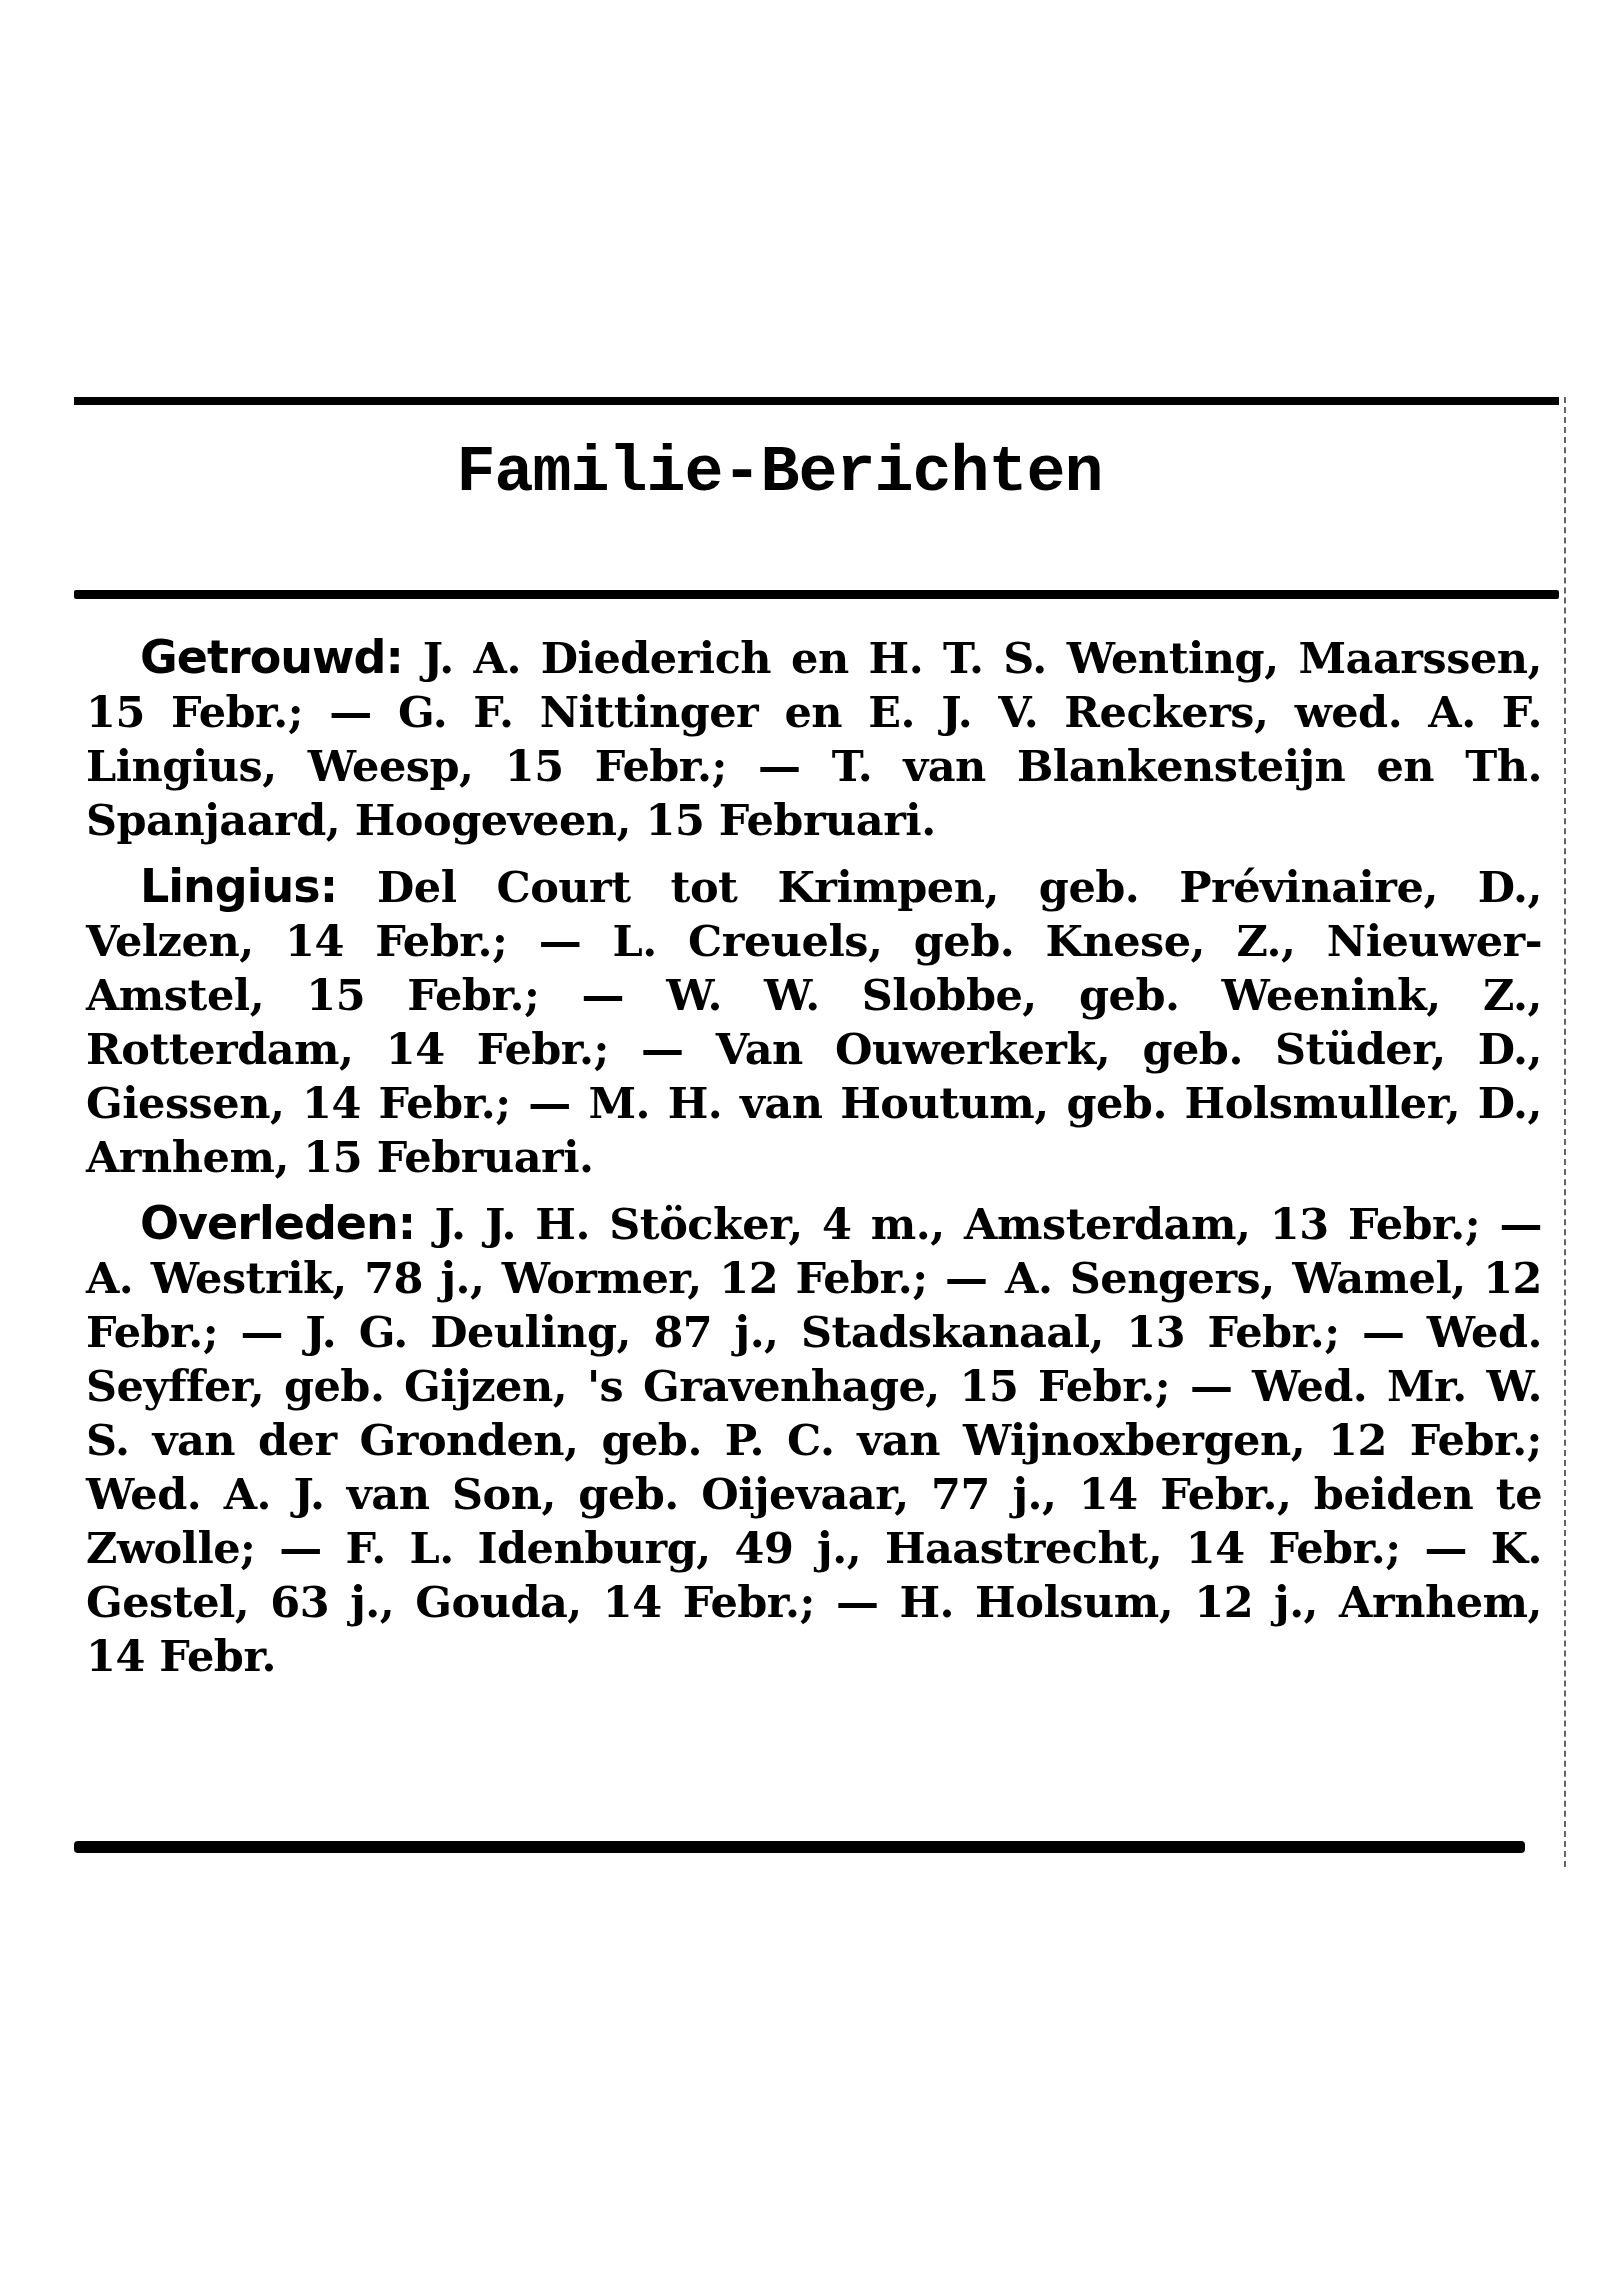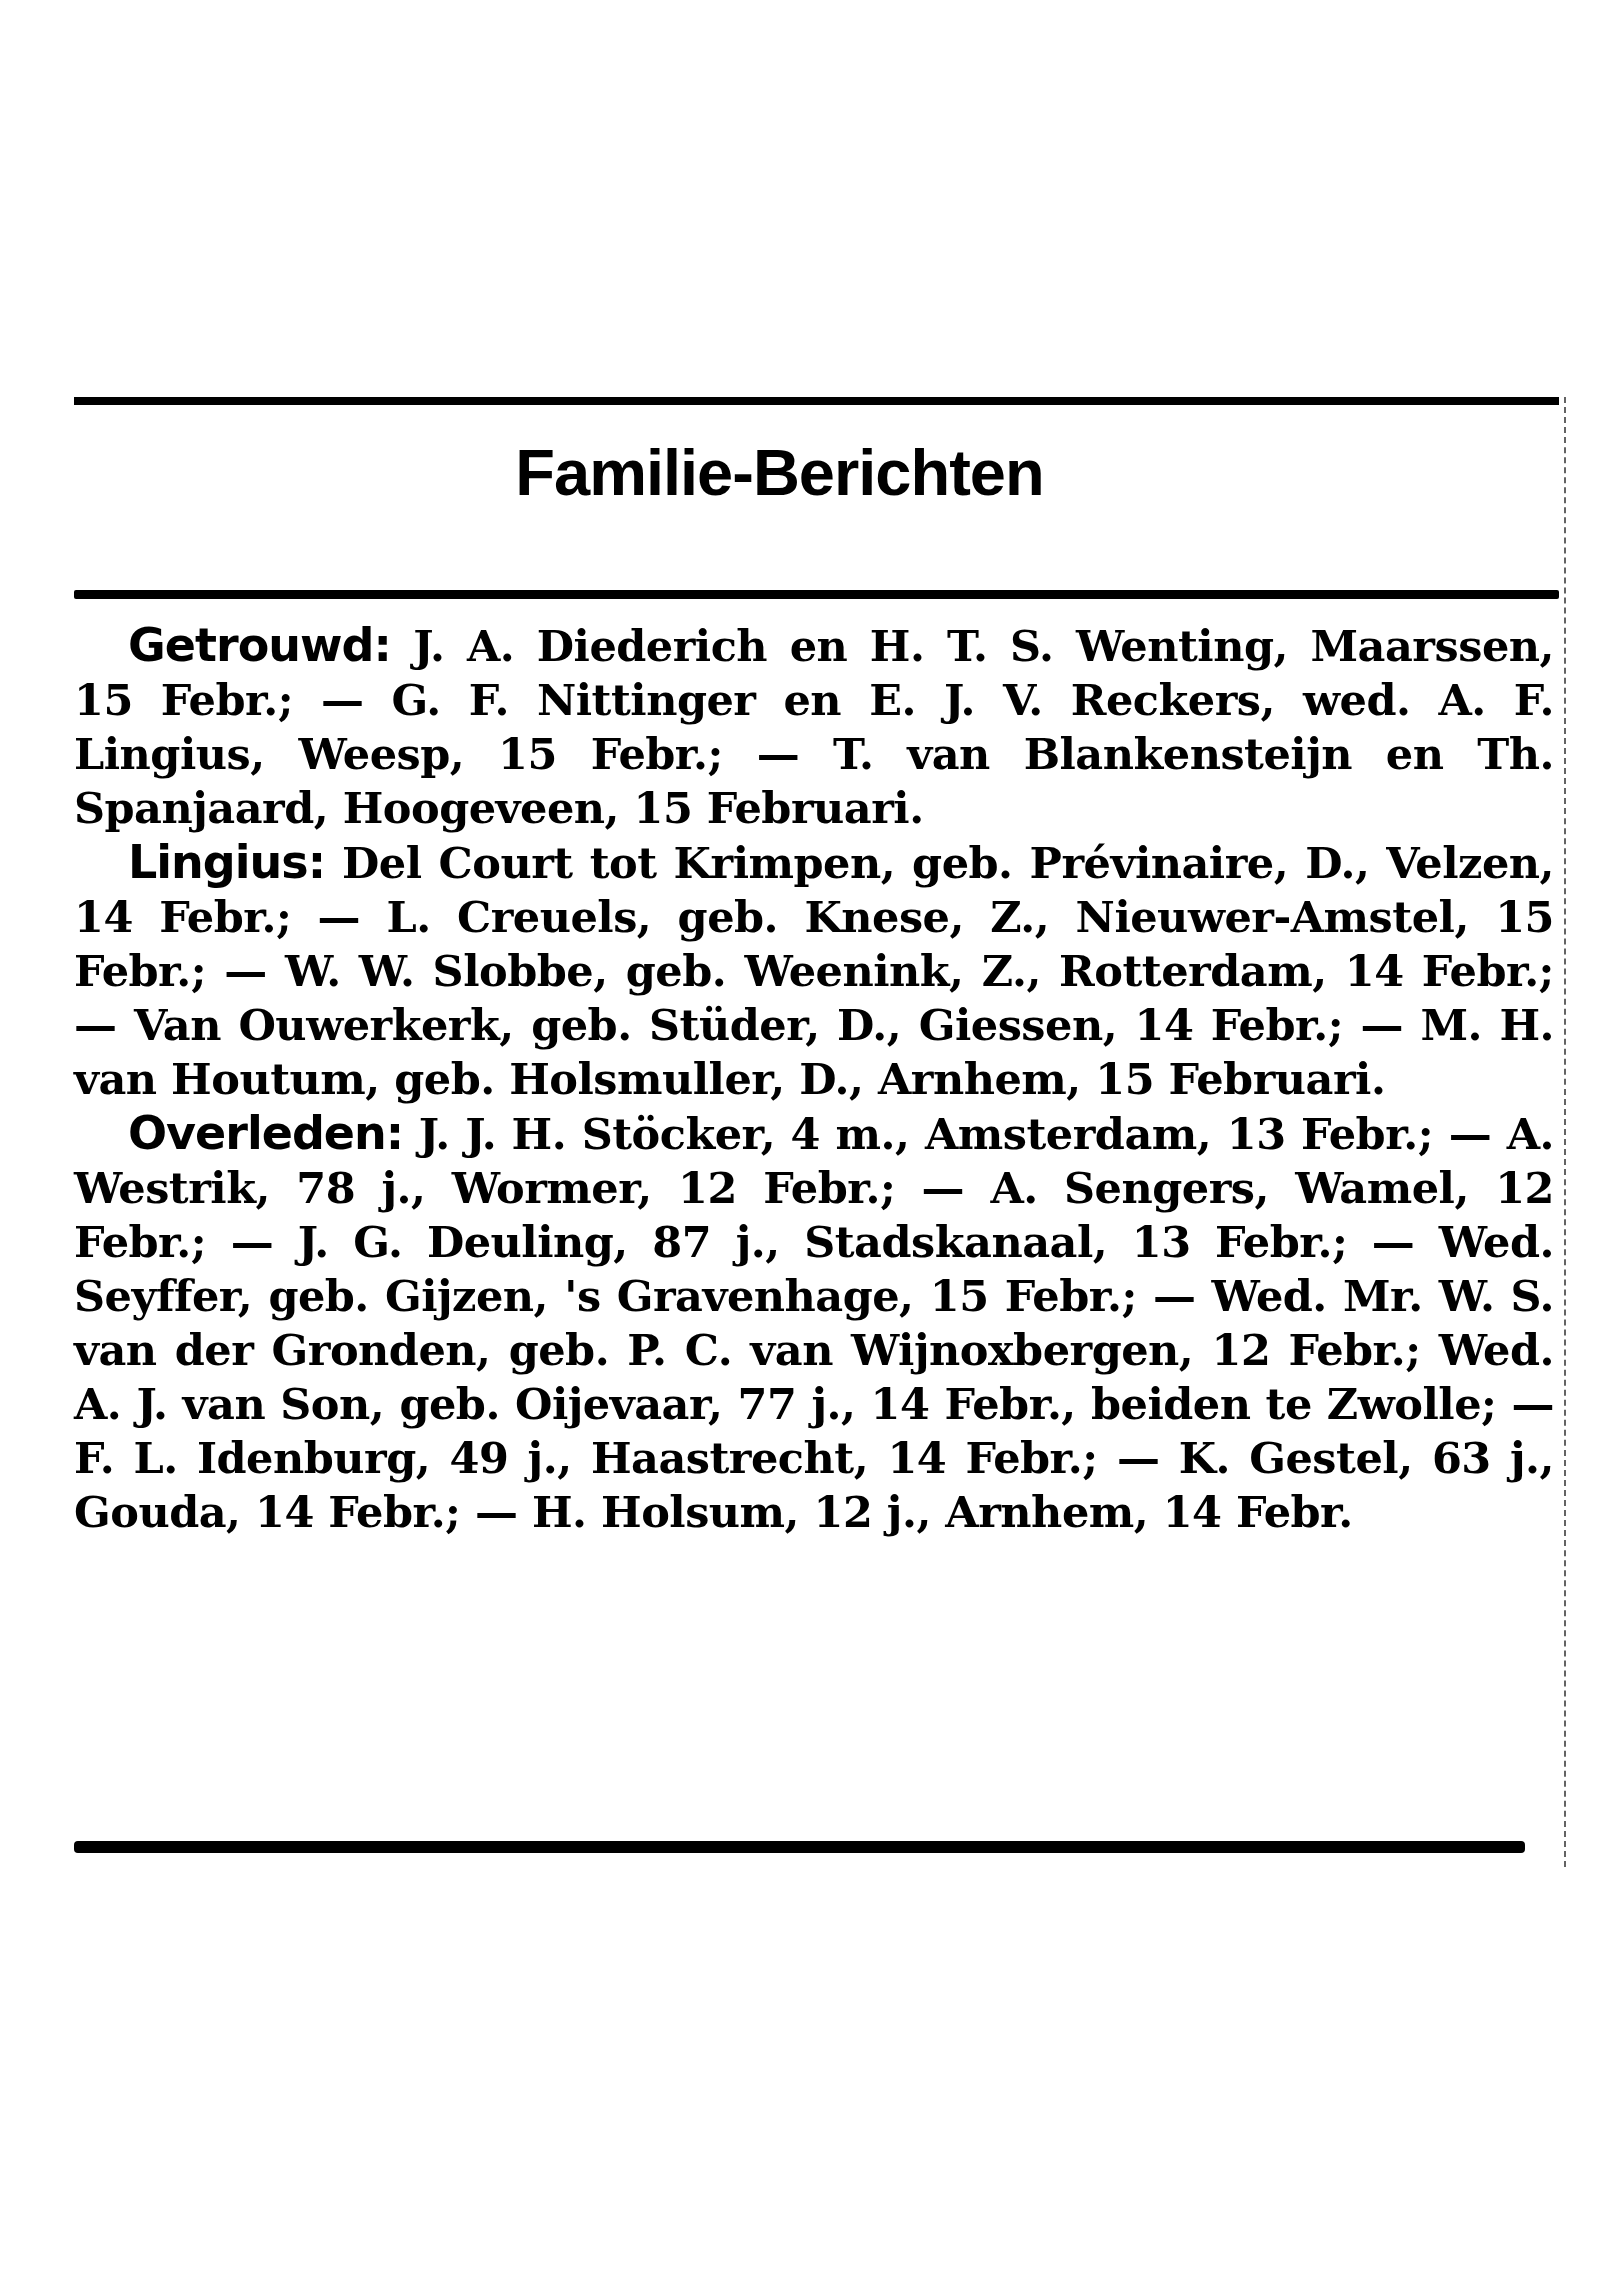--- a/index.html
+++ b/index.html
@@ -20,35 +20,35 @@
     .rule-bottom {
       position: absolute; left: 0; top: 1444px; width: 1451px; height: 11.8px; background: #000;
       border-radius: 3.9px;
     }
     .edge-line {
       position: absolute; left: 1490px; top: 0; width: 0; height: 1470px;
       border-left: 2px dashed #222; opacity: 0.7;
     }
     .title {
       position: absolute; left: 0; top: 37px; width: 1411px; text-align: center;
-      font-family: Liberation Sans, sans-serif; font-weight: bold; font-size: 65px; letter-spacing: -1px;
+      font-family: Liberation Mono, monospace; font-weight: bold; font-size: 65px; letter-spacing: -1px;
       line-height: 78px;
     }
     .subtitle {
       position: absolute; left: 0; top: 123px; width: 1411px; text-align: center;
       font-family: "DejaVu Serif", serif; font-weight: bold; font-size: 39px;
       letter-spacing: 11.8px; line-height: 49px;
     }
     .subtitle .sc { font-size: 26.5px; letter-spacing: 13.7px; }
     .body-text {
       position: absolute; left: 0; top: 221px; width: 1480px;
       font-family: "DejaVu Serif", serif; font-weight: bold; font-size: 43px;
       line-height: 54px; text-align: justify; letter-spacing: -0.5px;
     }
-    .section { margin: 0; text-indent: 54px; }
+    .section { margin: 12px; text-indent: 54px; }
     .section-head {
       font-family: "DejaVu Sans", sans-serif; font-weight: bold; font-size: 46px; letter-spacing: -1px;
     }
   </style>
 </head>
 <body>
 
 <div class="clipping">
   <div class="rule-top"></div>
 

